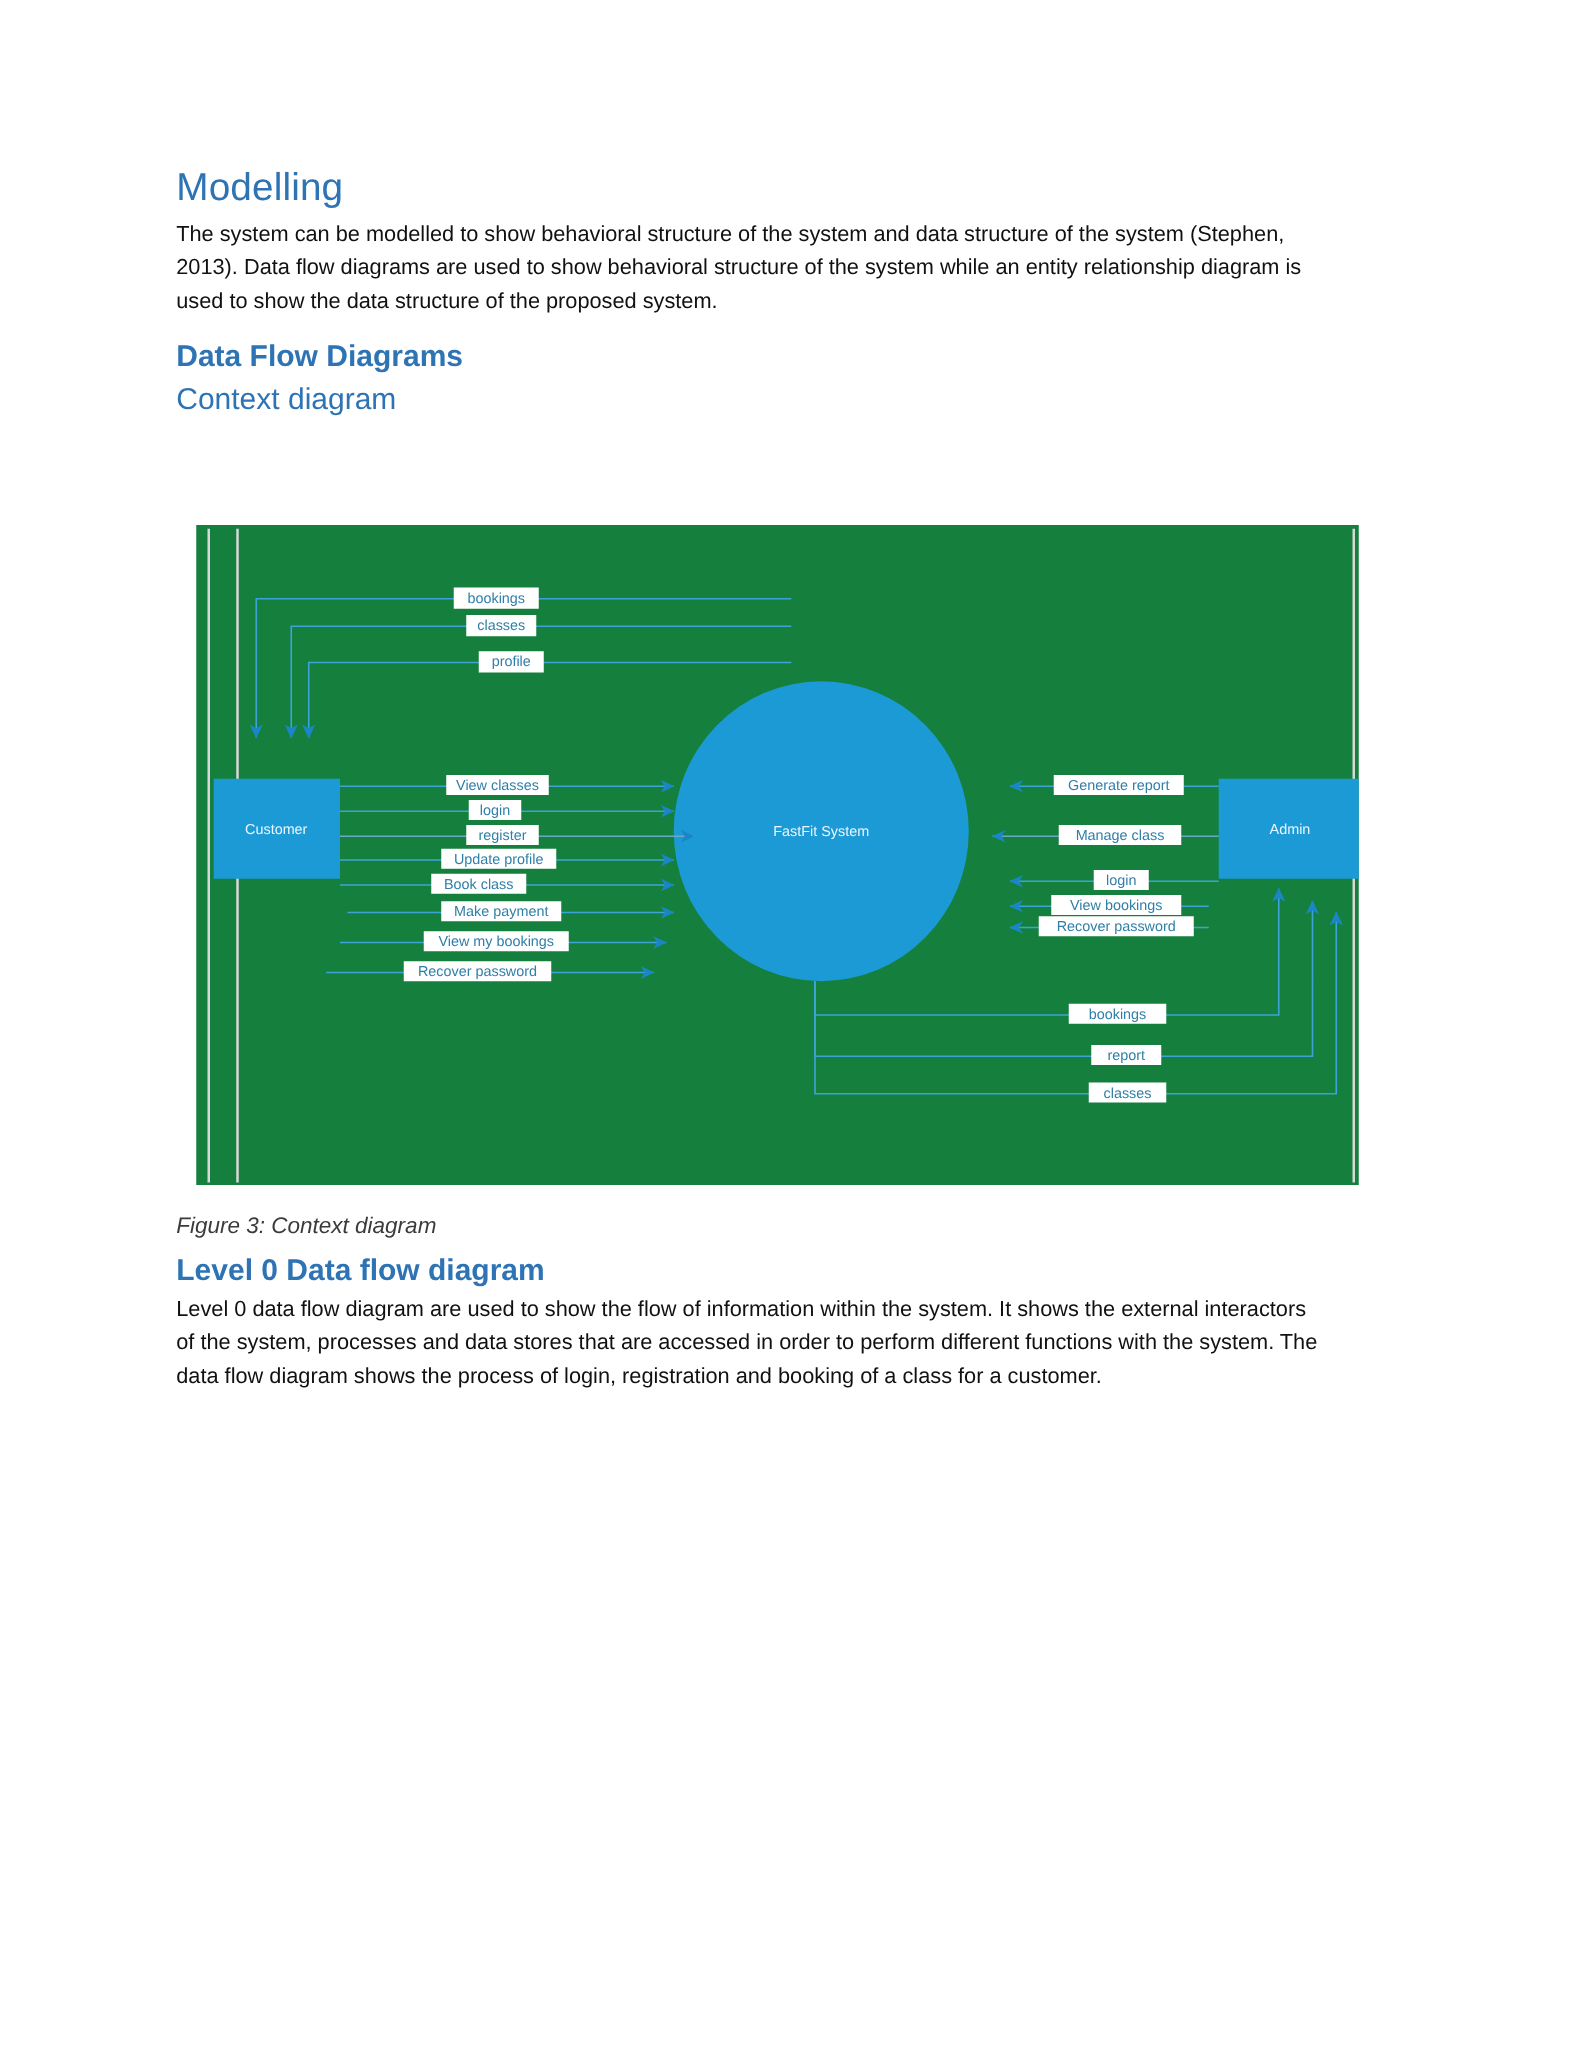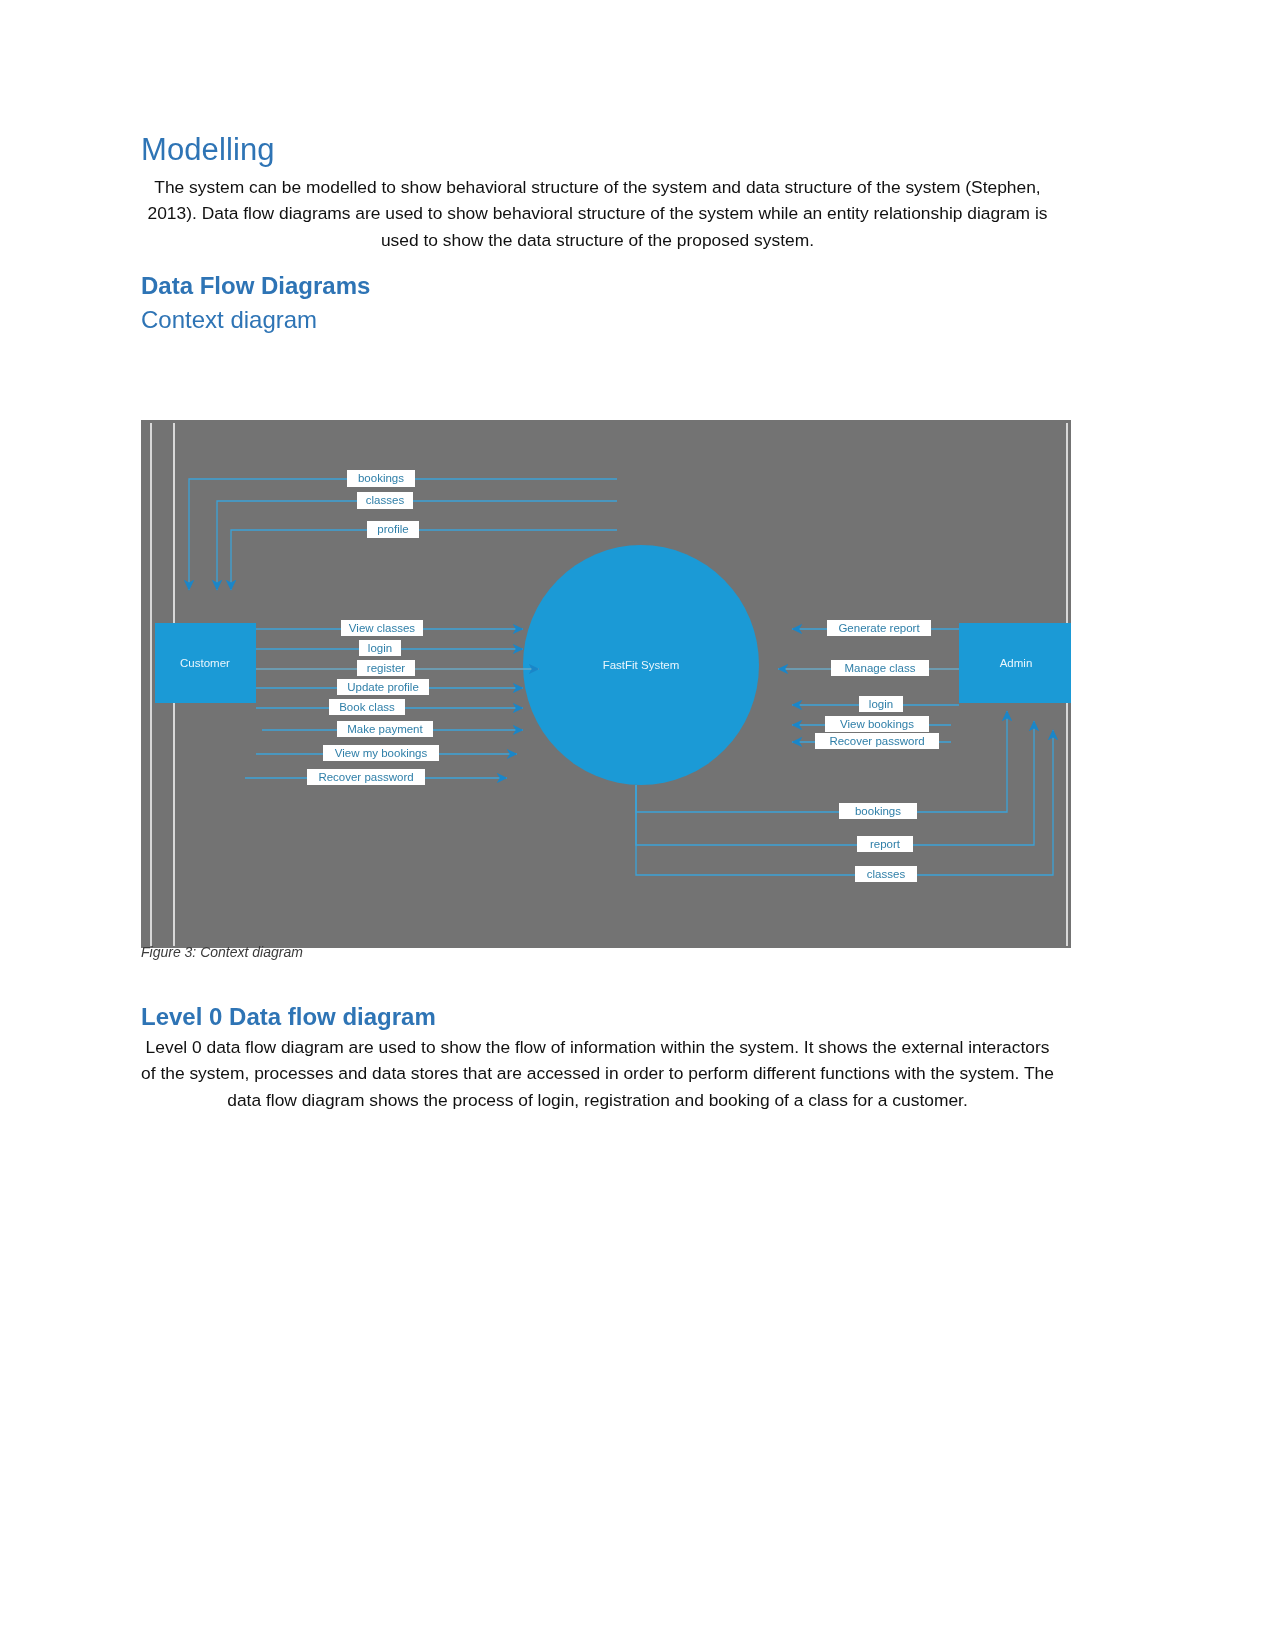--- a/index.html
+++ b/index.html
@@ -45,41 +45,41 @@
     color:#2e74b5;
     margin:6px 0 2px 0;
     line-height:1.2;
   }
   p.doc-p{
     font-family:"Liberation Sans", sans-serif;
     font-size:17.4px;
     line-height:1.53;
     margin:2px 0 0 0;
     color:#111;
-    text-align:center;
+    text-align:left;
   }
   .figure-wrap{
     position:absolute;
-    left:141px;
+    left:157px;
     top:420px;
     width:930px;
     height:528px;
-    background:#737373;
+    background:#15803d;
   }
   .rule{
     position:absolute;
     background:#d8d8d8;
     width:2px;
   }
   .fig-caption{
     position:absolute;
     left:141px;
-    top:944px;
-    font-family:"Liberation Sans", sans-serif;
-    font-size:14px;
+    top:970px;
+    font-family:"Liberation Sans", sans-serif;
+    font-size:18px;
     font-style:italic;
     color:#3b3b3b;
   }
   .lower{
     position:absolute;
     left:141px;
     top:1003px;
     width:913px;
   }
   svg.diagram{

